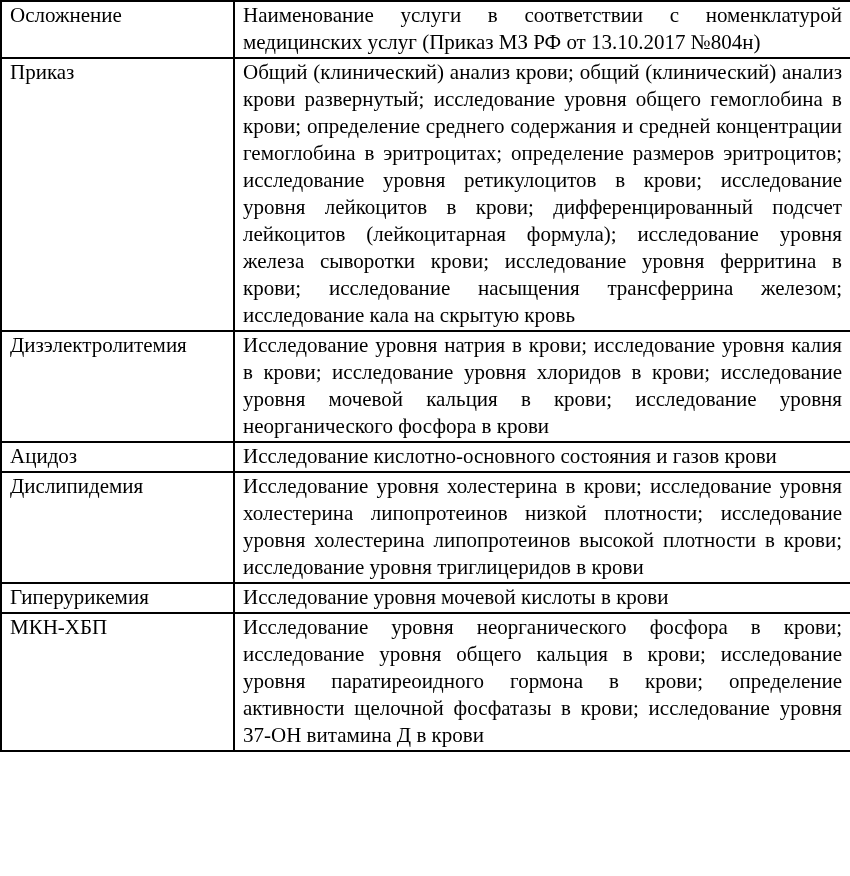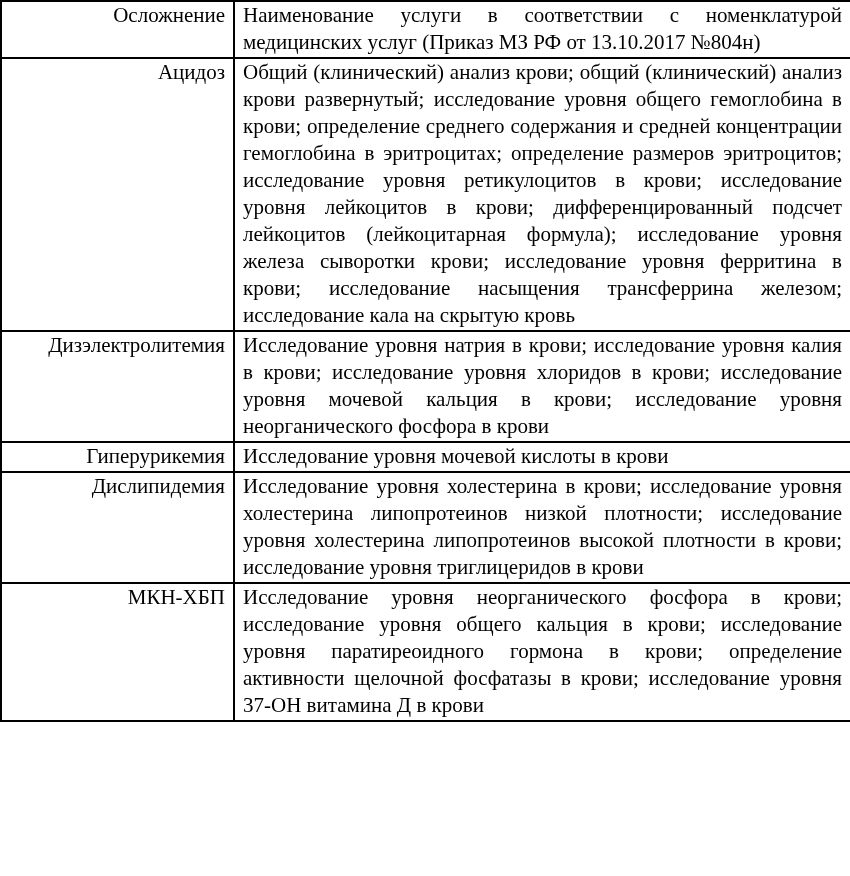--- a/index.html
+++ b/index.html
@@ -21,53 +21,57 @@
     border: 2px solid #000000;
     vertical-align: top;
     padding: 0 8px 1px 8px;
     font-size: 21px;
     line-height: 27px;
     font-weight: normal;
   }
   col.c-complication { width: 233px; }
   col.c-services { width: 617px; }
   .cell-complication {
-    text-align: right;
+    text-align: left;
   }
   .cell-services {
     text-align: justify;
   }
 </style>
 </head>
 <body>
 
 <table class="doc-table">
   <colgroup>
     <col class="c-complication">
     <col class="c-services">
   </colgroup>
   <tbody>
     <tr>
       <td class="cell-complication">Осложнение</td>
       <td class="cell-services">Наименование услуги в соответствии с номенклатурой медицинских услуг (Приказ МЗ РФ от 13.10.2017 №804н)</td>
     </tr>
     <tr>
-      <td class="cell-complication">Ацидоз</td>
+      <td class="cell-complication">Приказ</td>
       <td class="cell-services">Общий (клинический) анализ крови; общий (клинический) анализ крови развернутый; исследование уровня общего гемоглобина в крови; определение среднего содержания и средней концентрации гемоглобина в эритроцитах; определение размеров эритроцитов; исследование уровня ретикулоцитов в крови; исследование уровня лейкоцитов в крови; дифференцированный подсчет лейкоцитов (лейкоцитарная формула); исследование уровня железа сыворотки крови; исследование уровня ферритина в крови; исследование насыщения трансферрина железом; исследование кала на скрытую кровь</td>
     </tr>
     <tr>
       <td class="cell-complication">Дизэлектролитемия</td>
       <td class="cell-services">Исследование уровня натрия в крови; исследование уровня калия в крови; исследование уровня хлоридов в крови; исследование уровня мочевой кальция в крови; исследование уровня неорганического фосфора в крови</td>
     </tr>
     <tr>
-      <td class="cell-complication">Гиперурикемия</td>
-      <td class="cell-services">Исследование уровня мочевой кислоты в крови</td>
+      <td class="cell-complication">Ацидоз</td>
+      <td class="cell-services">Исследование кислотно-основного состояния и газов крови</td>
     </tr>
     <tr>
       <td class="cell-complication">Дислипидемия</td>
       <td class="cell-services">Исследование уровня холестерина в крови; исследование уровня холестерина липопротеинов низкой плотности; исследование уровня холестерина липопротеинов высокой плотности в крови; исследование уровня триглицеридов в крови</td>
+    </tr>
+    <tr>
+      <td class="cell-complication">Гиперурикемия</td>
+      <td class="cell-services">Исследование уровня мочевой кислоты в крови</td>
     </tr>
     <tr>
       <td class="cell-complication">МКН-ХБП</td>
       <td class="cell-services">Исследование уровня неорганического фосфора в крови; исследование уровня общего кальция в крови; исследование уровня паратиреоидного гормона в крови; определение активности щелочной фосфатазы в крови; исследование уровня 37-ОН витамина Д в крови</td>
     </tr>
   </tbody>
 </table>
 
 </body></html>

